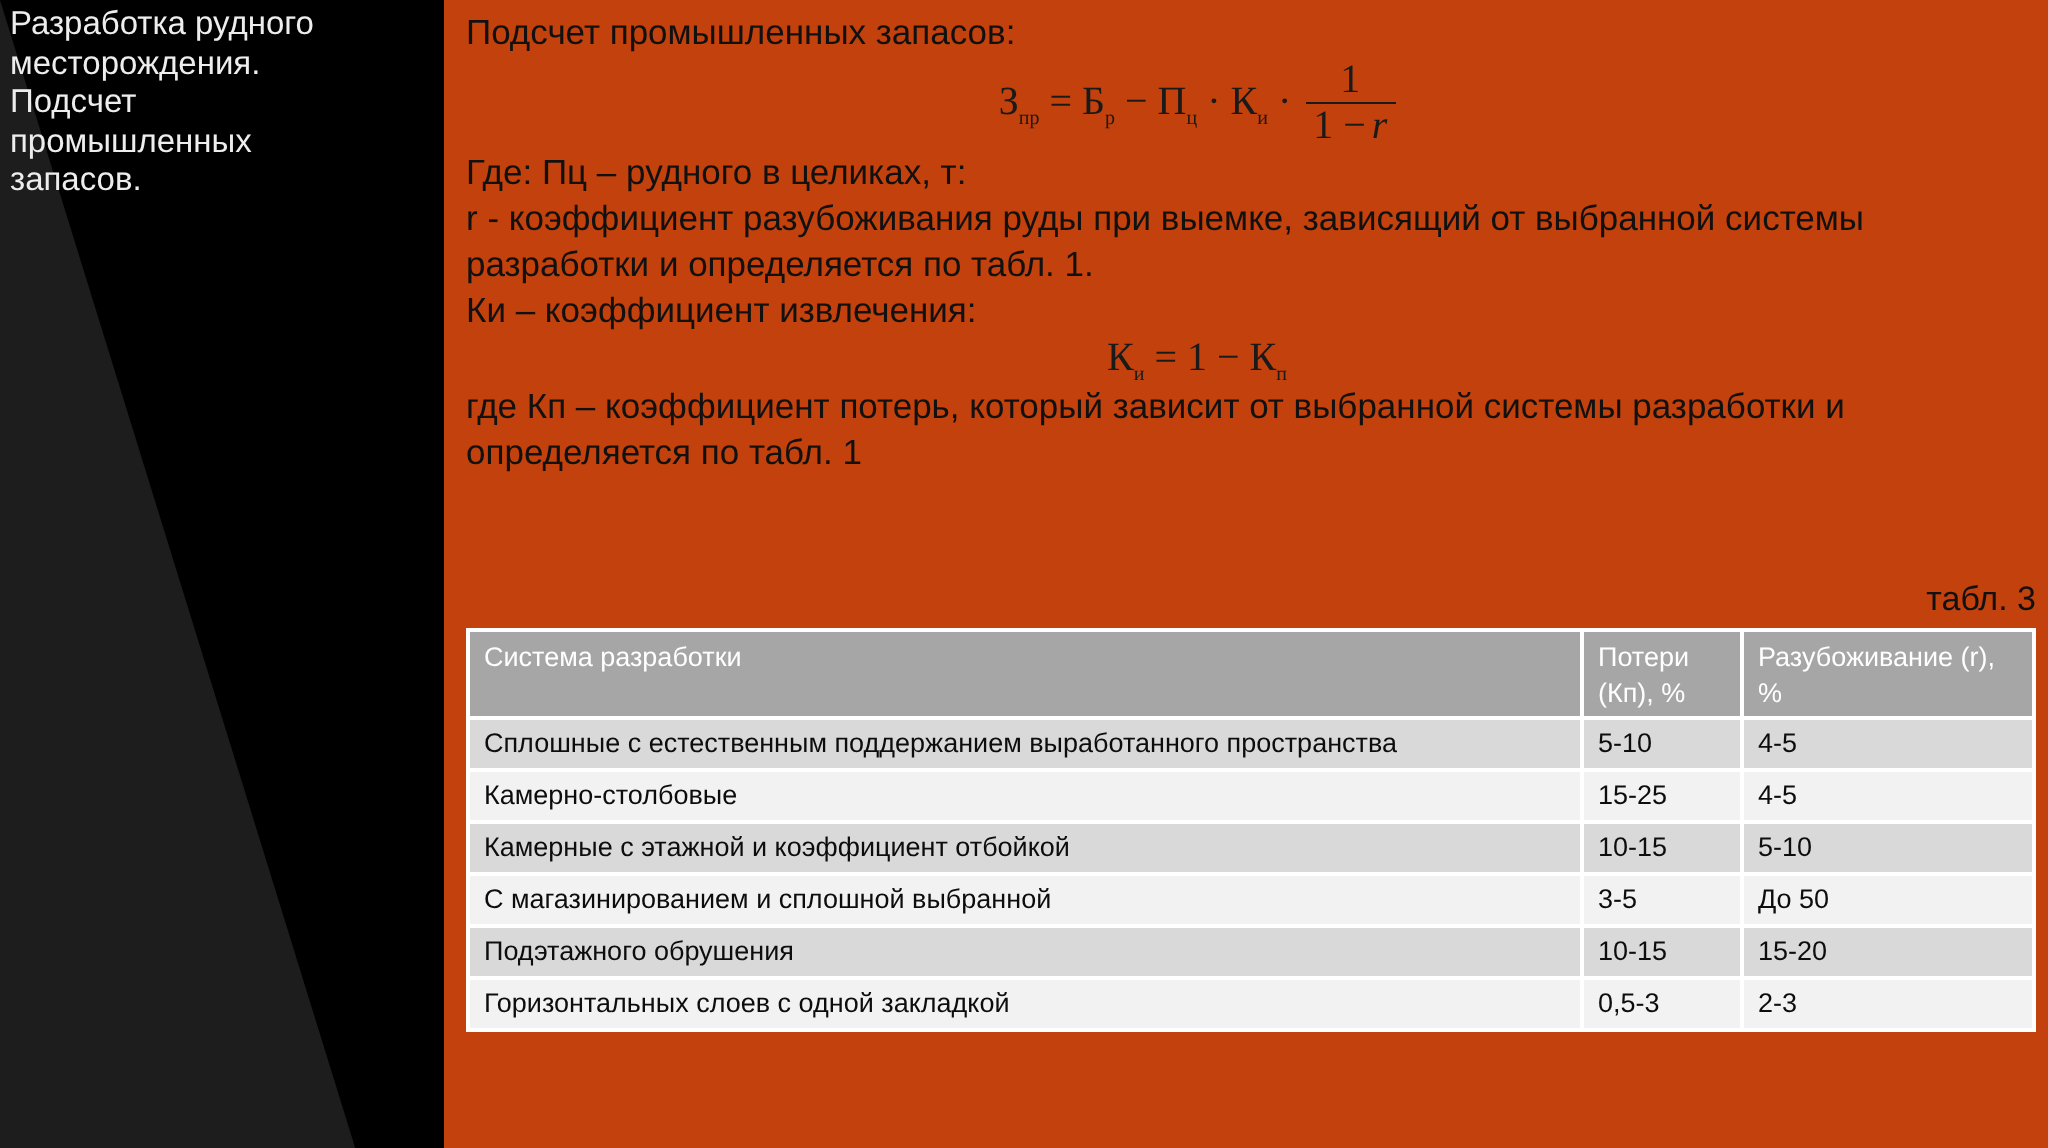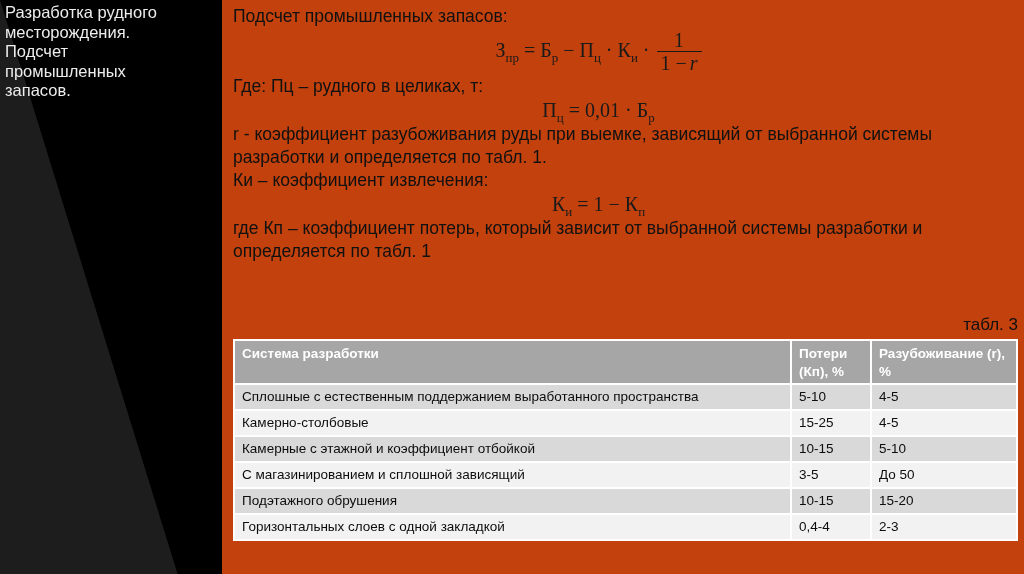--- a/index.html
+++ b/index.html
@@ -51,21 +51,21 @@
   .formula-line {
     text-align: center;
     font-family: "Liberation Serif", serif;
     font-size: 20px;
     color: #1a1a1a;
     line-height: 26px;
     margin-right: 60px;
   }
   .formula-line .op { margin: 0 5px; }
   .formula-line sub {
-    font-size: 13px;
+    font-size: 10px;
     line-height: 0;
   }
   .frac {
     display: inline-block;
     vertical-align: middle;
     text-align: center;
     margin-left: 2px;
   }
   .frac .num { display: block; line-height: 22px; }
   .frac .den {
@@ -95,21 +95,21 @@
   table.systems col.c2 { width: 80px; }
   table.systems col.c3 { width: 146px; }
   table.systems th, table.systems td {
     border: 2px solid #ffffff;
     text-align: left;
     overflow: hidden;
   }
   table.systems th {
     background: var(--table-header-bg, #a6a6a6);
     color: #ffffff;
-    font-weight: bold;
+    font-weight: normal;
     vertical-align: top;
     padding: 4px 7px 2px;
     height: 44px;
     line-height: 17.5px;
   }
   table.systems td {
     padding: 3px 7px 4px;
     line-height: 17px;
     color: #0d0d0d;
     vertical-align: middle;
@@ -138,23 +138,20 @@
 
     <div class="formula-line f1">
       <span class="term"><span>З</span><sub>пр</sub></span><span class="op">=</span><span class="term"><span>Б</span><sub>р</sub></span><span class="op">−</span><span class="term"><span>П</span><sub>ц</sub></span><span class="op">·</span><span class="term"><span>К</span><sub>и</sub></span><span class="op">·</span><span class="frac">
         <span class="num">1</span>
         <span class="den"><span>1 −</span><em>r</em></span>
       </span>
     </div>
 
     <p class="bodyline">Где: Пц – рудного в целиках, т:</p>
 
-    <div class="formula-line f2">
-      <span class="term"><span>П</span><sub>ц</sub></span><span class="op">=</span><span>0,01</span><span class="op">·</span><span class="term"><span>Б</span><sub>р</sub></span>
-    </div>
 
     <p class="bodyline pre">r - коэффициент разубоживания руды при выемке, зависящий от выбранной системы
 разработки и определяется по табл. 1.</p>
 
     <p class="bodyline">Ки – коэффициент извлечения:</p>
 
     <div class="formula-line f3">
       <span class="term"><span>К</span><sub>и</sub></span><span class="op">=</span><span>1</span><span class="op">−</span><span class="term"><span>К</span><sub>п</sub></span>
     </div>
 
@@ -186,31 +183,31 @@
           <td>Камерно-столбовые</td>
           <td>15-25</td>
           <td>4-5</td>
         </tr>
         <tr>
           <td>Камерные с этажной и коэффициент отбойкой</td>
           <td>10-15</td>
           <td>5-10</td>
         </tr>
         <tr>
-          <td>С магазинированием и сплошной зависящий</td>
+          <td>С магазинированием и сплошной выбранной</td>
           <td>3-5</td>
           <td>До 50</td>
         </tr>
         <tr>
           <td>Подэтажного обрушения</td>
           <td>10-15</td>
           <td>15-20</td>
         </tr>
         <tr>
           <td>Горизонтальных слоев с одной закладкой</td>
-          <td>0,4-4</td>
+          <td>0,5-3</td>
           <td>2-3</td>
         </tr>
       </tbody>
     </table>
 
   </main>
 </div>
 
 </body></html>

